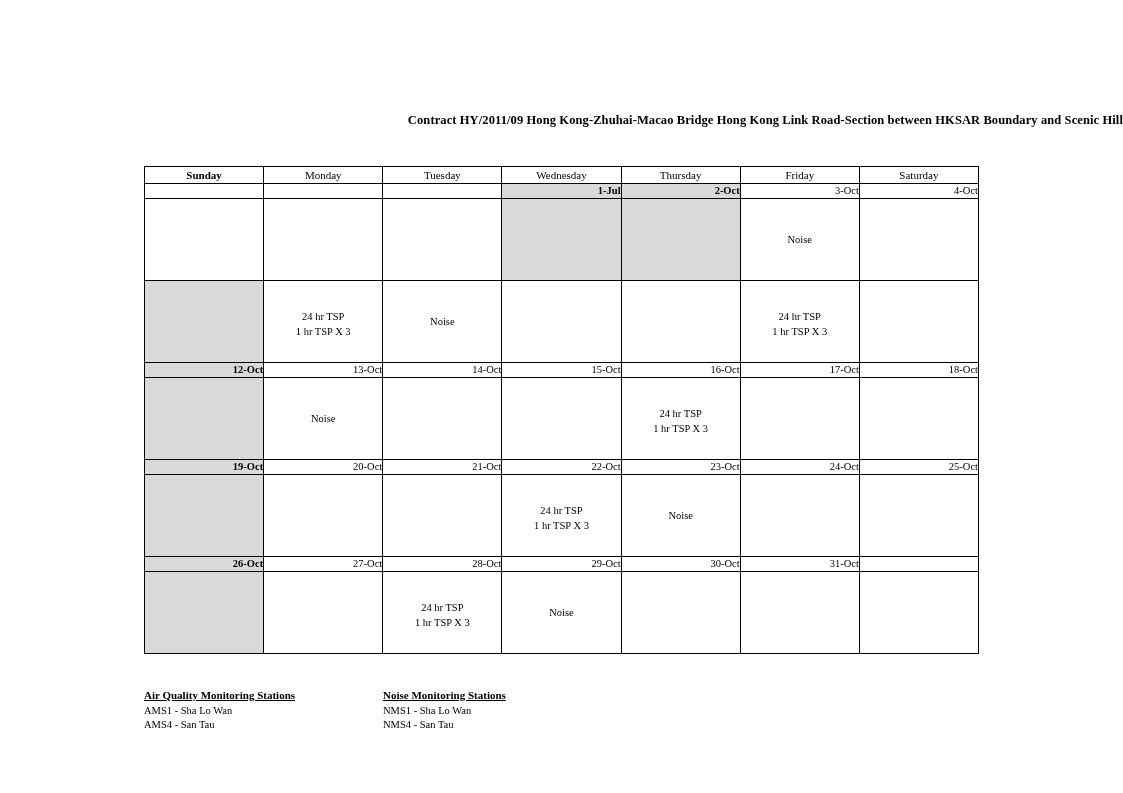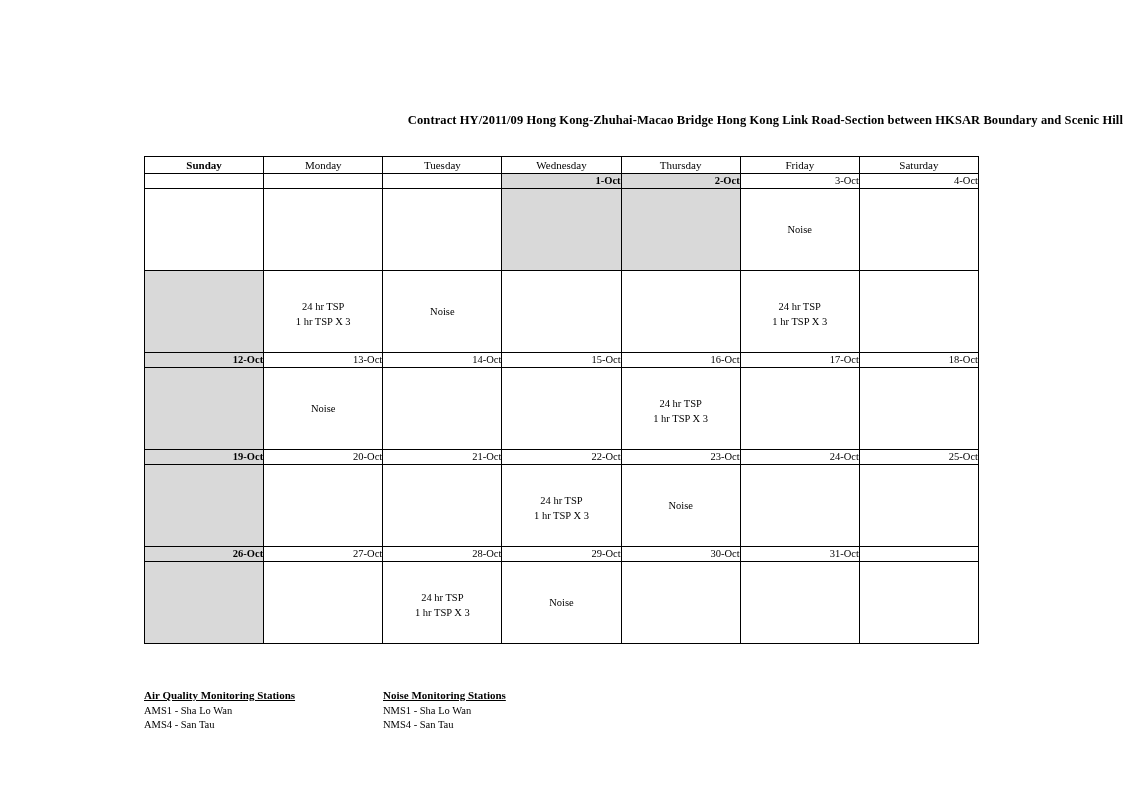--- a/index.html
+++ b/index.html
@@ -30,21 +30,21 @@
   }
   .title-line {
     font-size: 12.5px;
     font-weight: bold;
     line-height: 20px;
     letter-spacing: 0.1px;
   }
   table.calendar {
     position: absolute;
     left: 144px;
-    top: 156px;
+    top: 166px;
     width: 835px;
     border-collapse: collapse;
     table-layout: fixed;
   }
   table.calendar th, table.calendar td {
     border: 1px solid #000000;
     padding: 0;
     vertical-align: top;
   }
   table.calendar th {
@@ -118,21 +118,21 @@
         <th>Thursday</th>
         <th>Friday</th>
         <th>Saturday</th>
       </tr>
     </thead>
     <tbody id="calendar-body">
         <tr>
           <td class="daynum"></td>
           <td class="daynum"></td>
           <td class="daynum"></td>
-          <td class="daynum bold shaded">1-Oct</td>
+          <td class="daynum bold shaded">1-Jul</td>
           <td class="daynum bold shaded">2-Oct</td>
           <td class="daynum">3-Oct</td>
           <td class="daynum">4-Oct</td>
         </tr>
         <tr>
           <td class="body">
             <div class="cell-inner"></div>
           </td>
           <td class="body">
             <div class="cell-inner"></div>

